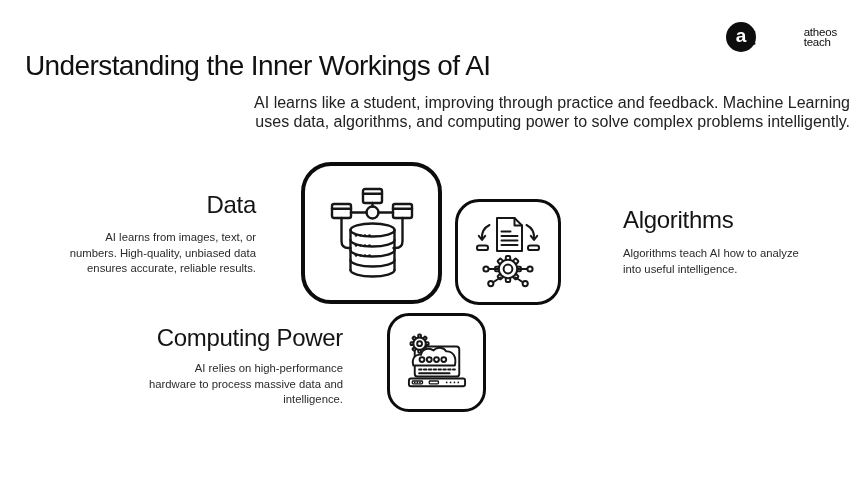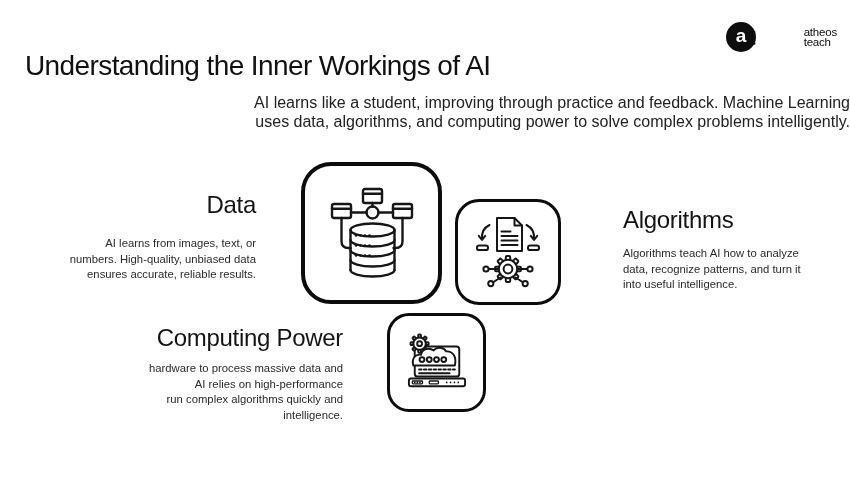--- a/index.html
+++ b/index.html
@@ -33,21 +33,21 @@
     position:absolute;left:25px;top:94px;width:825px;text-align:right;
     font-size:16px;line-height:18.5px;color:#222222;font-weight:400;
   }
   .subtitle span{display:block;}
 
   
   .sec h2{margin:0;font-size:24px;line-height:28px;font-weight:500;letter-spacing:-0.3px;color:#141414;}
   .sec p{margin:0;font-size:11.3px;line-height:15.6px;color:#2a2a2a;}
   .sec p span{display:block;}
   .sec-data{position:absolute;top:191px;right:594px;width:240px;text-align:right;}
-  .sec-data p{margin-top:17px;}
+  .sec-data p{margin-top:11px;}
   .sec-algo{position:absolute;top:206px;left:597px;width:225px;text-align:left;margin-left:26px;}
   .sec-algo p{margin-top:12px;}
   .sec-comp{position:absolute;top:324px;right:507px;width:250px;text-align:right;}
   .sec-comp p{margin-top:9px;}
 
   
   .card{position:absolute;background:#ffffff;border:3px solid #0c0c0c;
         display:flex;align-items:center;justify-content:center;box-sizing:border-box;}
   .card-data{left:301px;top:162px;width:141px;height:142px;border-width:4px;border-radius:30px;}
   .card-algo{left:455px;top:199px;width:106px;height:106px;border-radius:24px;}
@@ -82,31 +82,29 @@
       <span>AI learns from images, text, or</span>
       <span>numbers. High-quality, unbiased data</span>
       <span>ensures accurate, reliable results.</span>
     </p>
   </div>
 
   <div class="sec sec-algo">
     <h2>Algorithms</h2>
     <p>
       <span>Algorithms teach AI how to analyze</span>
-      <span>data, recognize patterns, and turn it</span>
       <span>into useful intelligence.</span>
     </p>
   </div>
 
   <div class="sec sec-comp">
     <h2>Computing Power</h2>
     <p>
+      <span>AI relies on high-performance</span>
       <span>hardware to process massive data and</span>
-      <span>AI relies on high-performance</span>
-      <span>run complex algorithms quickly and</span>
       <span>intelligence.</span>
     </p>
   </div>
 
   <div class="card card-data">
     <svg width="86" height="92" viewBox="0 0 86 92" fill="none" stroke="#161616" stroke-width="2.4" stroke-linecap="round" stroke-linejoin="round">
       <rect x="34" y="2" width="19" height="14" rx="2"></rect>
       <line x1="34" y1="6.8" x2="53" y2="6.8"></line>
       <rect x="3" y="17" width="19" height="14" rx="2"></rect>
       <line x1="3" y1="21.8" x2="22" y2="21.8"></line>

